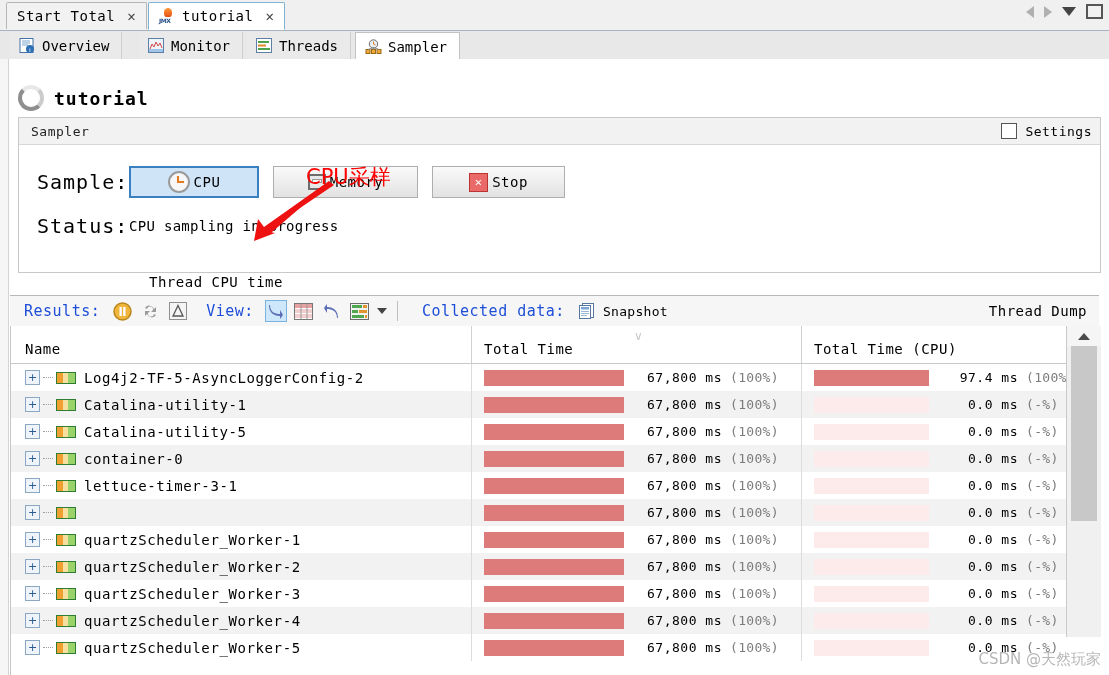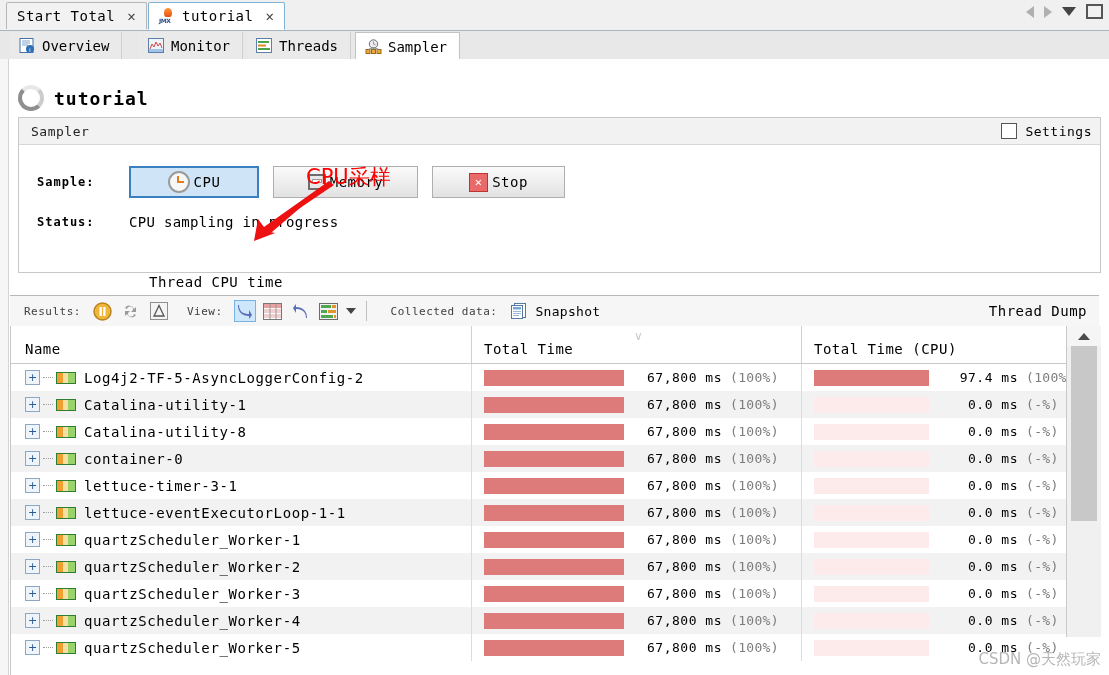--- a/index.html
+++ b/index.html
@@ -53,21 +53,21 @@
 
   .panel{position:absolute;left:18px;top:58px;width:1081px;height:154px;
     background:#fff;border:1px solid #c8c8c8;}
   .panel-head{height:26px;background:#f2f2f2;border-bottom:1px solid #d8d8d8;
     display:flex;align-items:center;justify-content:space-between;padding:0 8px 0 12px;}
   .panel-head .phtitle{font-size:13px;color:#222;letter-spacing:.5px;}
   .settings{display:flex;align-items:center;gap:8px;font-size:13px;letter-spacing:.5px;}
   .cbx{width:14px;height:14px;border:1px solid #555;background:#fff;display:inline-block;}
 
   .row-sample{position:absolute;left:0;top:48px;display:flex;align-items:center;}
-  .lbl{width:110px;text-align:left;padding-left:18px;font-weight:bold;font-size:12px;letter-spacing:1px;box-sizing:border-box;}
+  .lbl{width:110px;text-align:left;padding-left:18px;font-weight:normal;font-size:20px;letter-spacing:1px;box-sizing:border-box;}
   .btn{height:32px;display:flex;align-items:center;justify-content:center;gap:4px;
     border:1px solid #aeaeae;background:linear-gradient(#fafafa,#e2e2e2);font-size:14px;
     letter-spacing:.5px;margin-right:14px;box-sizing:border-box;}
   .btn.cpu{width:130px;background:#cfe5f7;border:2px solid #3a7fbf;}
   .btn.mem{width:145px;}
   .btn.stop{width:133px;}
   .clockicon{width:18px;height:18px;border-radius:50%;border:2px solid #9b9b9b;
     background:#f7f7f7;position:relative;}
   .clockicon i{position:absolute;background:#e77a1a;}
   .clockicon i.h{left:7px;top:3px;width:2px;height:7px;}
@@ -86,21 +86,21 @@
   .arrow{position:absolute;left:228px;top:122px;width:110px;height:62px;pointer-events:none;}
 
   
   .restabs{position:absolute;left:10px;top:210px;width:1089px;height:26px;border-bottom:1px solid #b8b8b8;}
   .rtab{position:absolute;top:0;height:26px;display:flex;align-items:center;padding:0 11px;font-size:14px;letter-spacing:.5px;}
   .rtab.active{background:#fff;border:1px solid #b8b8b8;border-bottom:1px solid #fff;}
   .rtab.active .inner{border:1px dotted #555;padding:1px 4px;}
 
   .toolbar{position:absolute;left:10px;top:237px;width:1089px;height:30px;
     background:#f6f6f6;border-bottom:1px solid #c6c6c6;display:flex;align-items:center;}
-  .tb-lbl{color:#404040;font-size:11px;letter-spacing:.5px;margin:0 8px 0 14px;}
+  .tb-lbl{color:#1d4ed8;font-size:15px;letter-spacing:.5px;margin:0 8px 0 14px;}
   .ticon{width:22px;height:22px;margin:0 3px;display:flex;align-items:center;justify-content:center;flex:0 0 auto;}
   .ticon.sel{background:#cfe7fb;border:1px solid #7ab3e0;box-sizing:border-box;}
   .tb-sep{width:1px;height:20px;background:#c0c0c0;margin:0 10px;}
   .caret{width:0;height:0;border-left:5px solid transparent;border-right:5px solid transparent;border-top:6px solid #444;margin-left:3px;}
   .tdump{position:absolute;right:12px;top:0;height:30px;display:flex;align-items:center;font-size:14px;letter-spacing:.5px;}
 
   
   .table{position:absolute;left:10px;top:267px;width:1089px;height:349px;background:#fff;
     border-left:1px solid #c6c6c6;}
   .thead{position:relative;height:37px;background:#fff;border-bottom:1px solid #c9c9c9;}
@@ -386,21 +386,21 @@
               <span class="bar light" style="width:115px"></span>
               <span class="valtxt" style="left:140px;width:76px;">0.0 ms</span>
               <span class="pct" style="left:224px;">(-%)</span>
             </div>
           </div>
           <div class="trow">
             <div class="tc-name">
               <span class="expander">+</span>
               <span class="dots"></span>
               <span class="thicon"></span>
-              <span class="nm">Catalina-utility-8</span>
+              <span class="nm">Catalina-utility-5</span>
             </div>
             <div class="tc-tt">
               <span class="bar" style="width:140px"></span>
               <span class="valtxt" style="left:170px;width:80px;">67,800 ms</span>
               <span class="pct" style="left:258px;">(100%)</span>
             </div>
             <div class="tc-cpu">
               <span class="bar light" style="width:115px"></span>
               <span class="valtxt" style="left:140px;width:76px;">0.0 ms</span>
               <span class="pct" style="left:224px;">(-%)</span>
@@ -440,21 +440,20 @@
               <span class="bar light" style="width:115px"></span>
               <span class="valtxt" style="left:140px;width:76px;">0.0 ms</span>
               <span class="pct" style="left:224px;">(-%)</span>
             </div>
           </div>
           <div class="trow alt">
             <div class="tc-name">
               <span class="expander">+</span>
               <span class="dots"></span>
               <span class="thicon"></span>
-              <span class="nm">lettuce-eventExecutorLoop-1-1</span>
             </div>
             <div class="tc-tt">
               <span class="bar" style="width:140px"></span>
               <span class="valtxt" style="left:170px;width:80px;">67,800 ms</span>
               <span class="pct" style="left:258px;">(100%)</span>
             </div>
             <div class="tc-cpu">
               <span class="bar light" style="width:115px"></span>
               <span class="valtxt" style="left:140px;width:76px;">0.0 ms</span>
               <span class="pct" style="left:224px;">(-%)</span>

